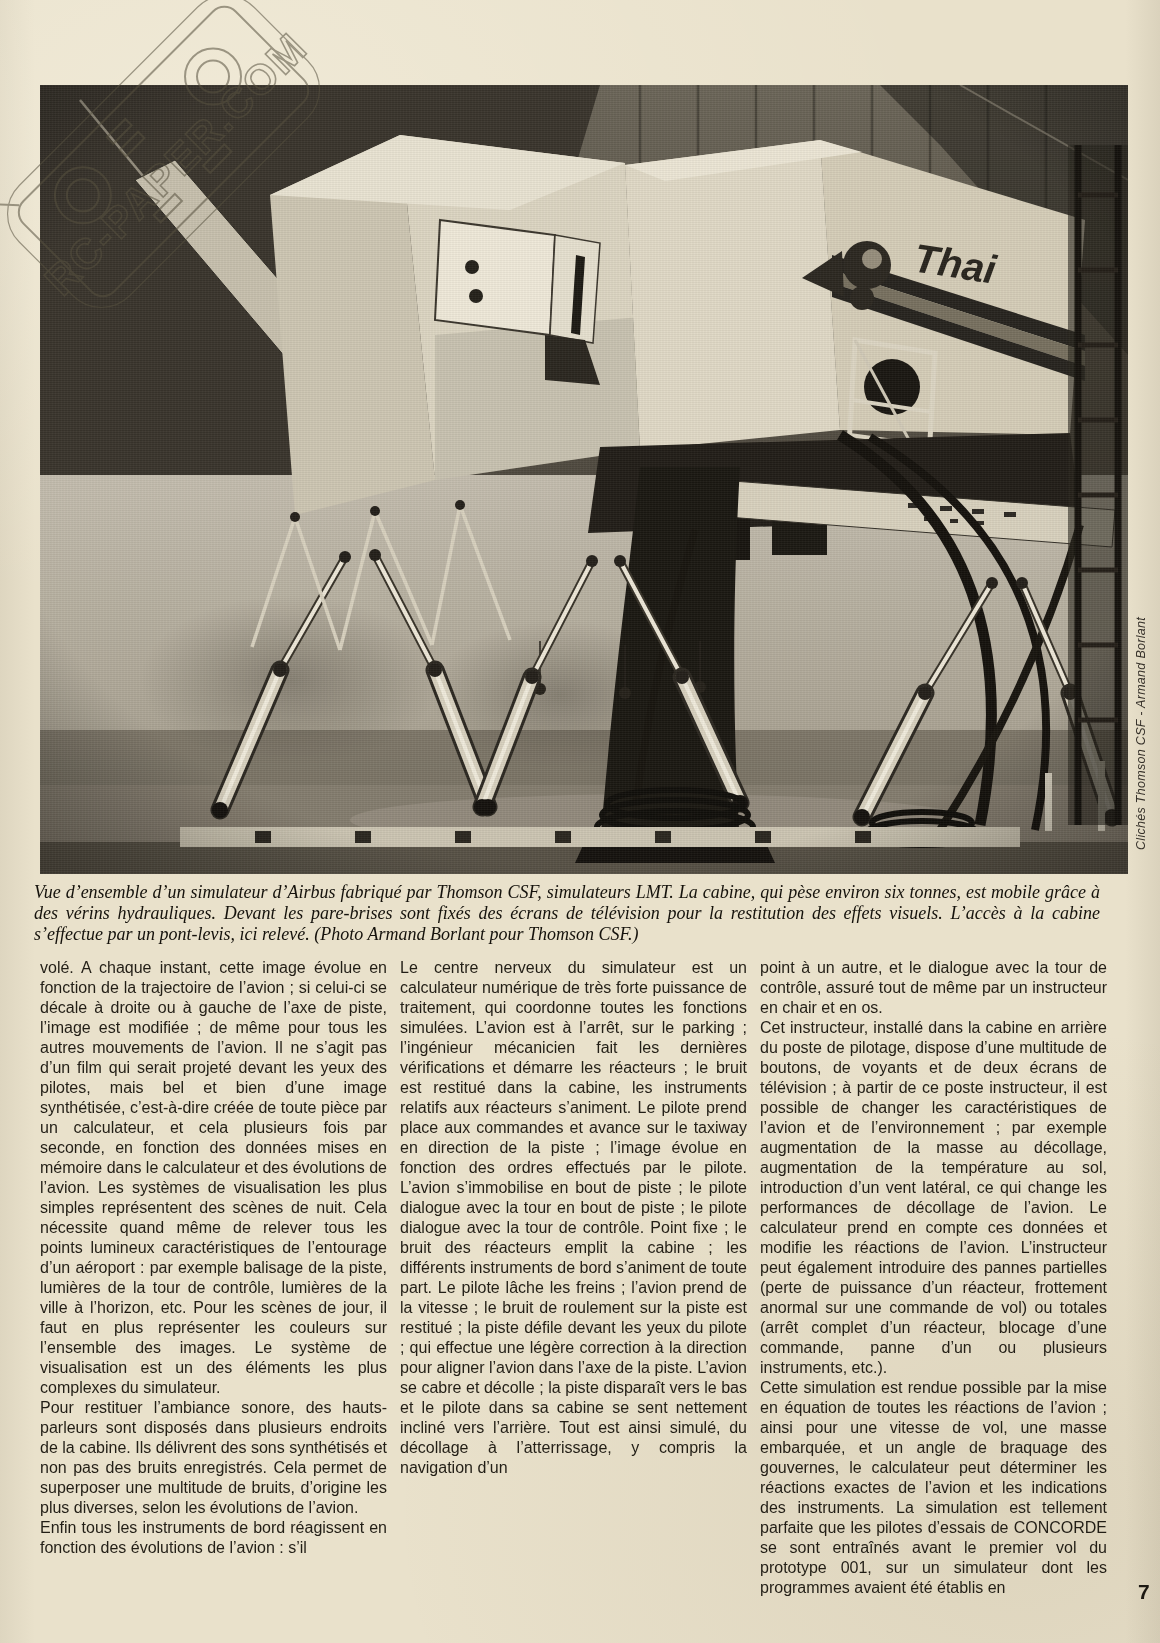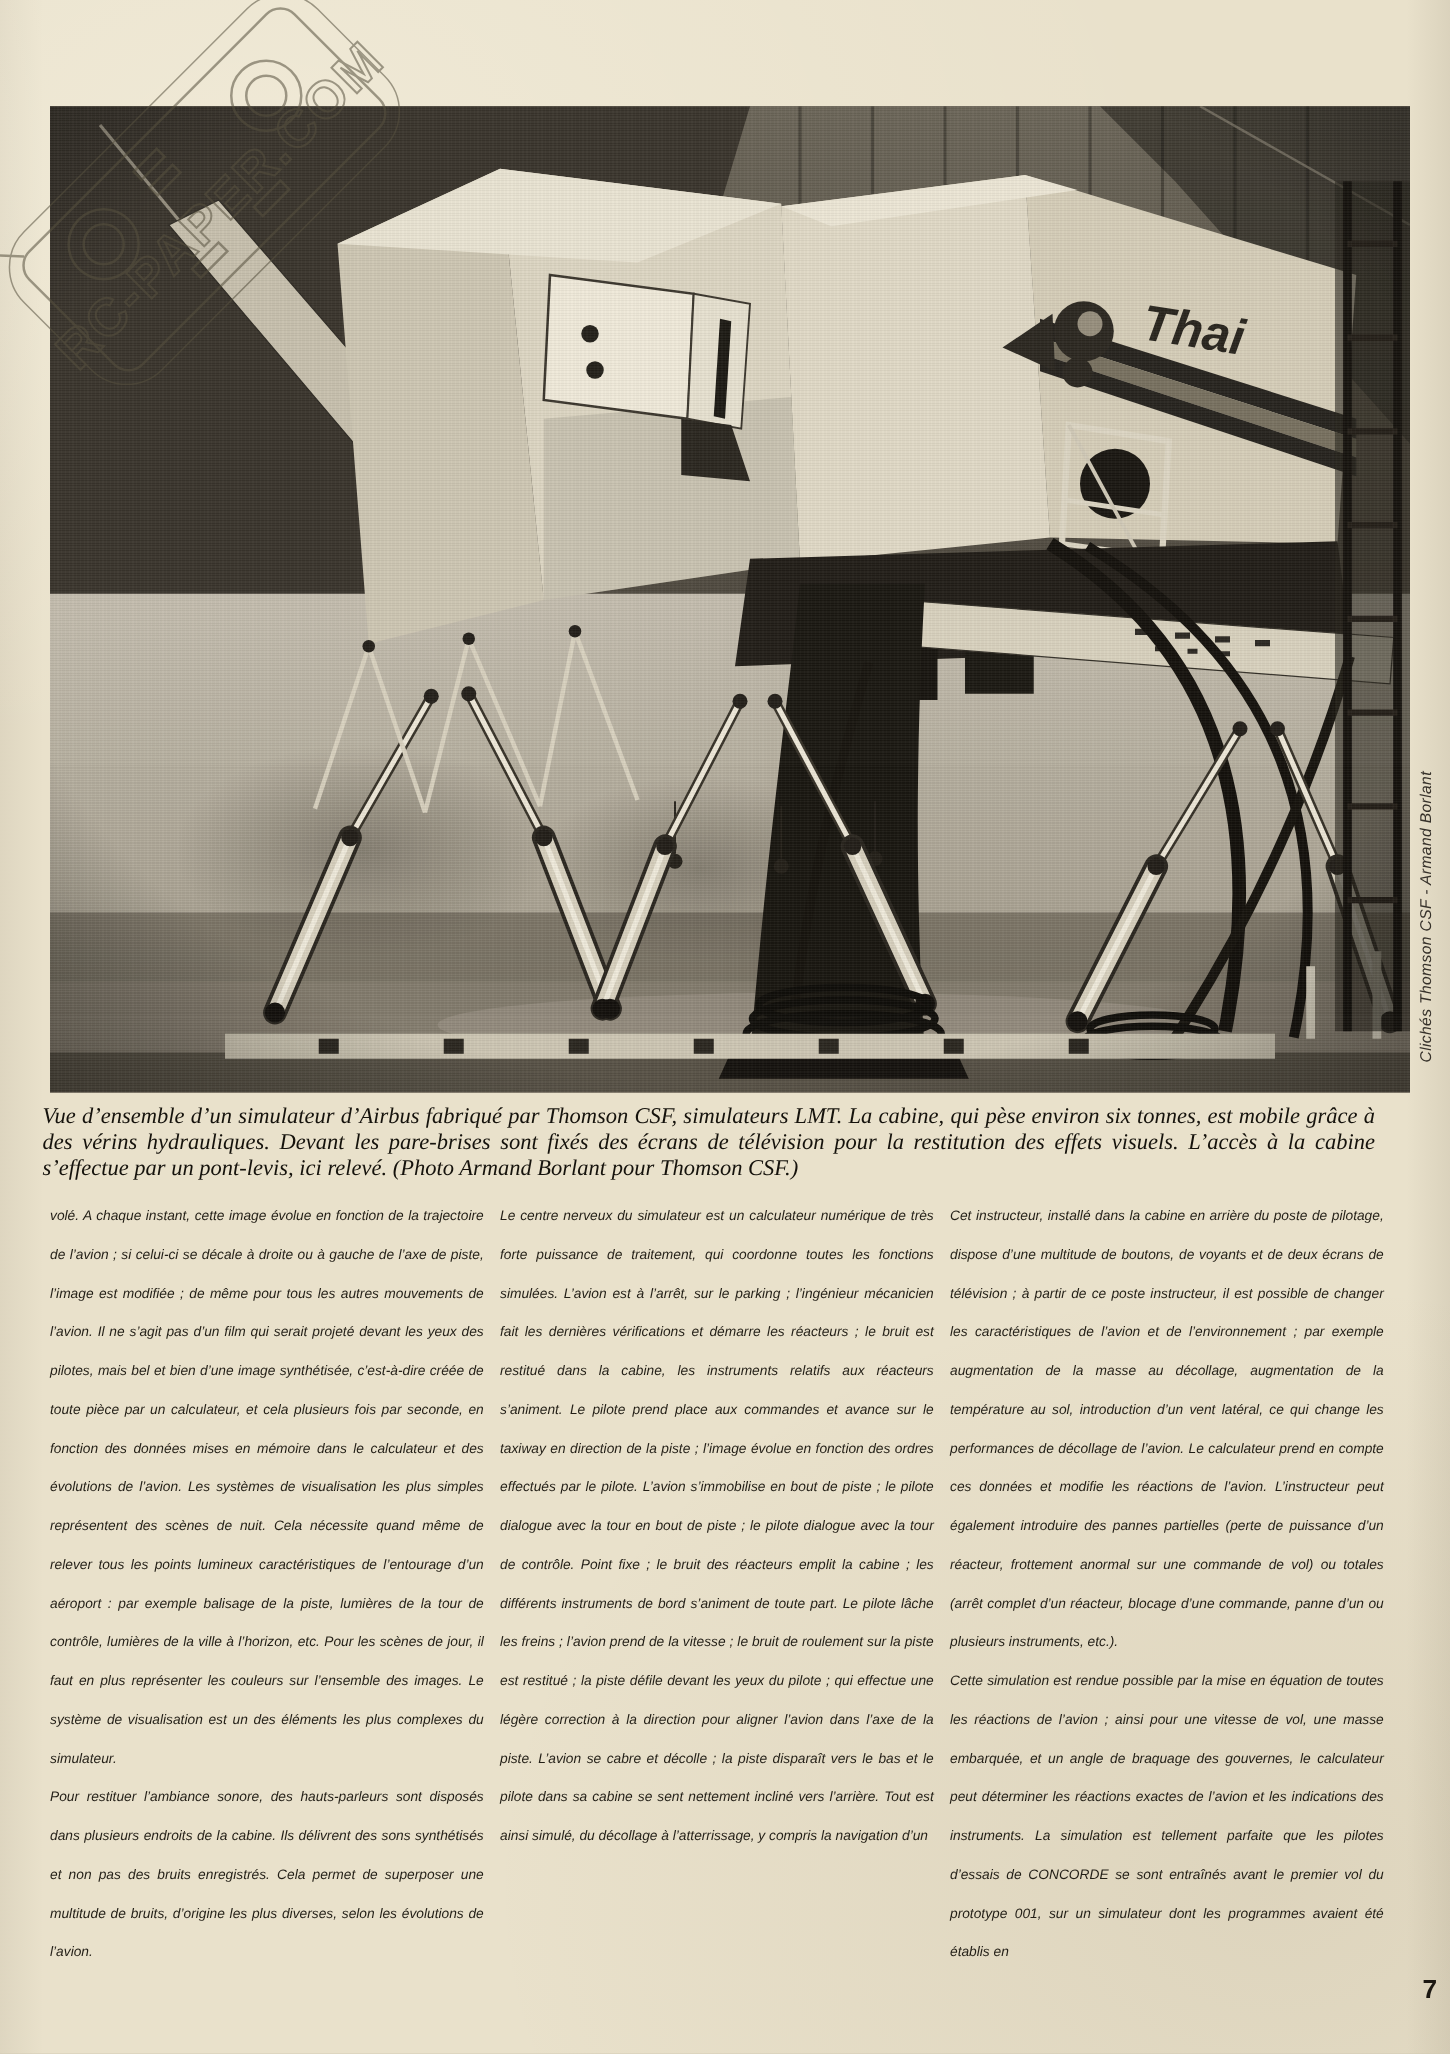--- a/index.html
+++ b/index.html
@@ -49,24 +49,23 @@
     text-align:justify;color:#15120c;
   }
   
   .cols{
     position:absolute;left:40px;top:958px;width:1068px;
     display:flex;gap:13px;
   }
   .col{width:347px;}
   .col p{
     margin:0;
-    font-size:11px;line-height:31px;
+    font-size:16px;line-height:20px;
     text-align:justify;
     color:#221e16;
-    font-style:italic;
   }
   
   .pageno{
     position:absolute;left:1138px;top:1580px;
     font-weight:bold;font-size:21px;color:#1c1812;
   }
 </style>
 </head>
 <body>
 
@@ -320,25 +319,27 @@
       </g>
     </svg>
   </div>
 
   <p class="caption">Vue d’ensemble d’un simulateur d’Airbus fabriqué par Thomson CSF, simulateurs LMT. La cabine, qui pèse environ six tonnes, est mobile grâce à des vérins hydrauliques. Devant les pare-brises sont fixés des écrans de télévision pour la restitution des effets visuels. L’accès à la cabine s’effectue par un pont-levis, ici relevé. (Photo Armand Borlant pour Thomson CSF.)</p>
 
   <div class="cols">
     <div class="col">
       <p>volé. A chaque instant, cette image évolue en fonction de la trajectoire de l’avion ; si celui-ci se décale à droite ou à gauche de l’axe de piste, l’image est modifiée ; de même pour tous les autres mouvements de l’avion. Il ne s’agit pas d’un film qui serait projeté devant les yeux des pilotes, mais bel et bien d’une image synthétisée, c’est-à-dire créée de toute pièce par un calculateur, et cela plusieurs fois par seconde, en fonction des données mises en mémoire dans le calculateur et des évolutions de l’avion. Les systèmes de visualisation les plus simples représentent des scènes de nuit. Cela nécessite quand même de relever tous les points lumineux caractéristiques de l’entourage d’un aéroport : par exemple balisage de la piste, lumières de la tour de contrôle, lumières de la ville à l’horizon, etc. Pour les scènes de jour, il faut en plus représenter les couleurs sur l’ensemble des images. Le système de visualisation est un des éléments les plus complexes du simulateur.</p>
       <p>Pour restituer l’ambiance sonore, des hauts-parleurs sont disposés dans plusieurs endroits de la cabine. Ils délivrent des sons synthétisés et non pas des bruits enregistrés. Cela permet de superposer une multitude de bruits, d’origine les plus diverses, selon les évolutions de l’avion.</p>
+      <p>Enfin tous les instruments de bord réagissent en fonction des évolutions de l’avion : s’il</p>
     </div>
     <div class="col">
       <p>Le centre nerveux du simulateur est un calculateur numérique de très forte puissance de traitement, qui coordonne toutes les fonctions simulées. L’avion est à l’arrêt, sur le parking ; l’ingénieur mécanicien fait les dernières vérifications et démarre les réacteurs ; le bruit est restitué dans la cabine, les instruments relatifs aux réacteurs s’animent. Le pilote prend place aux commandes et avance sur le taxiway en direction de la piste ; l’image évolue en fonction des ordres effectués par le pilote. L’avion s’immobilise en bout de piste ; le pilote dialogue avec la tour en bout de piste ; le pilote dialogue avec la tour de contrôle. Point fixe ; le bruit des réacteurs emplit la cabine ; les différents instruments de bord s’animent de toute part. Le pilote lâche les freins ; l’avion prend de la vitesse ; le bruit de roulement sur la piste est restitué ; la piste défile devant les yeux du pilote ; qui effectue une légère correction à la direction pour aligner l’avion dans l’axe de la piste. L’avion se cabre et décolle ; la piste disparaît vers le bas et le pilote dans sa cabine se sent nettement incliné vers l’arrière. Tout est ainsi simulé, du décollage à l’atterrissage, y compris la navigation d’un</p>
     </div>
     <div class="col">
+      <p>point à un autre, et le dialogue avec la tour de contrôle, assuré tout de même par un instructeur en chair et en os.</p>
       <p>Cet instructeur, installé dans la cabine en arrière du poste de pilotage, dispose d’une multitude de boutons, de voyants et de deux écrans de télévision ; à partir de ce poste instructeur, il est possible de changer les caractéristiques de l’avion et de l’environnement ; par exemple augmentation de la masse au décollage, augmentation de la température au sol, introduction d’un vent latéral, ce qui change les performances de décollage de l’avion. Le calculateur prend en compte ces données et modifie les réactions de l’avion. L’instructeur peut également introduire des pannes partielles (perte de puissance d’un réacteur, frottement anormal sur une commande de vol) ou totales (arrêt complet d’un réacteur, blocage d’une commande, panne d’un ou plusieurs instruments, etc.).</p>
       <p>Cette simulation est rendue possible par la mise en équation de toutes les réactions de l’avion ; ainsi pour une vitesse de vol, une masse embarquée, et un angle de braquage des gouvernes, le calculateur peut déterminer les réactions exactes de l’avion et les indications des instruments. La simulation est tellement parfaite que les pilotes d’essais de CONCORDE se sont entraînés avant le premier vol du prototype 001, sur un simulateur dont les programmes avaient été établis en</p>
     </div>
   </div>
 
   <div class="pageno">7</div>
 
 </div>
 
 </body></html>

